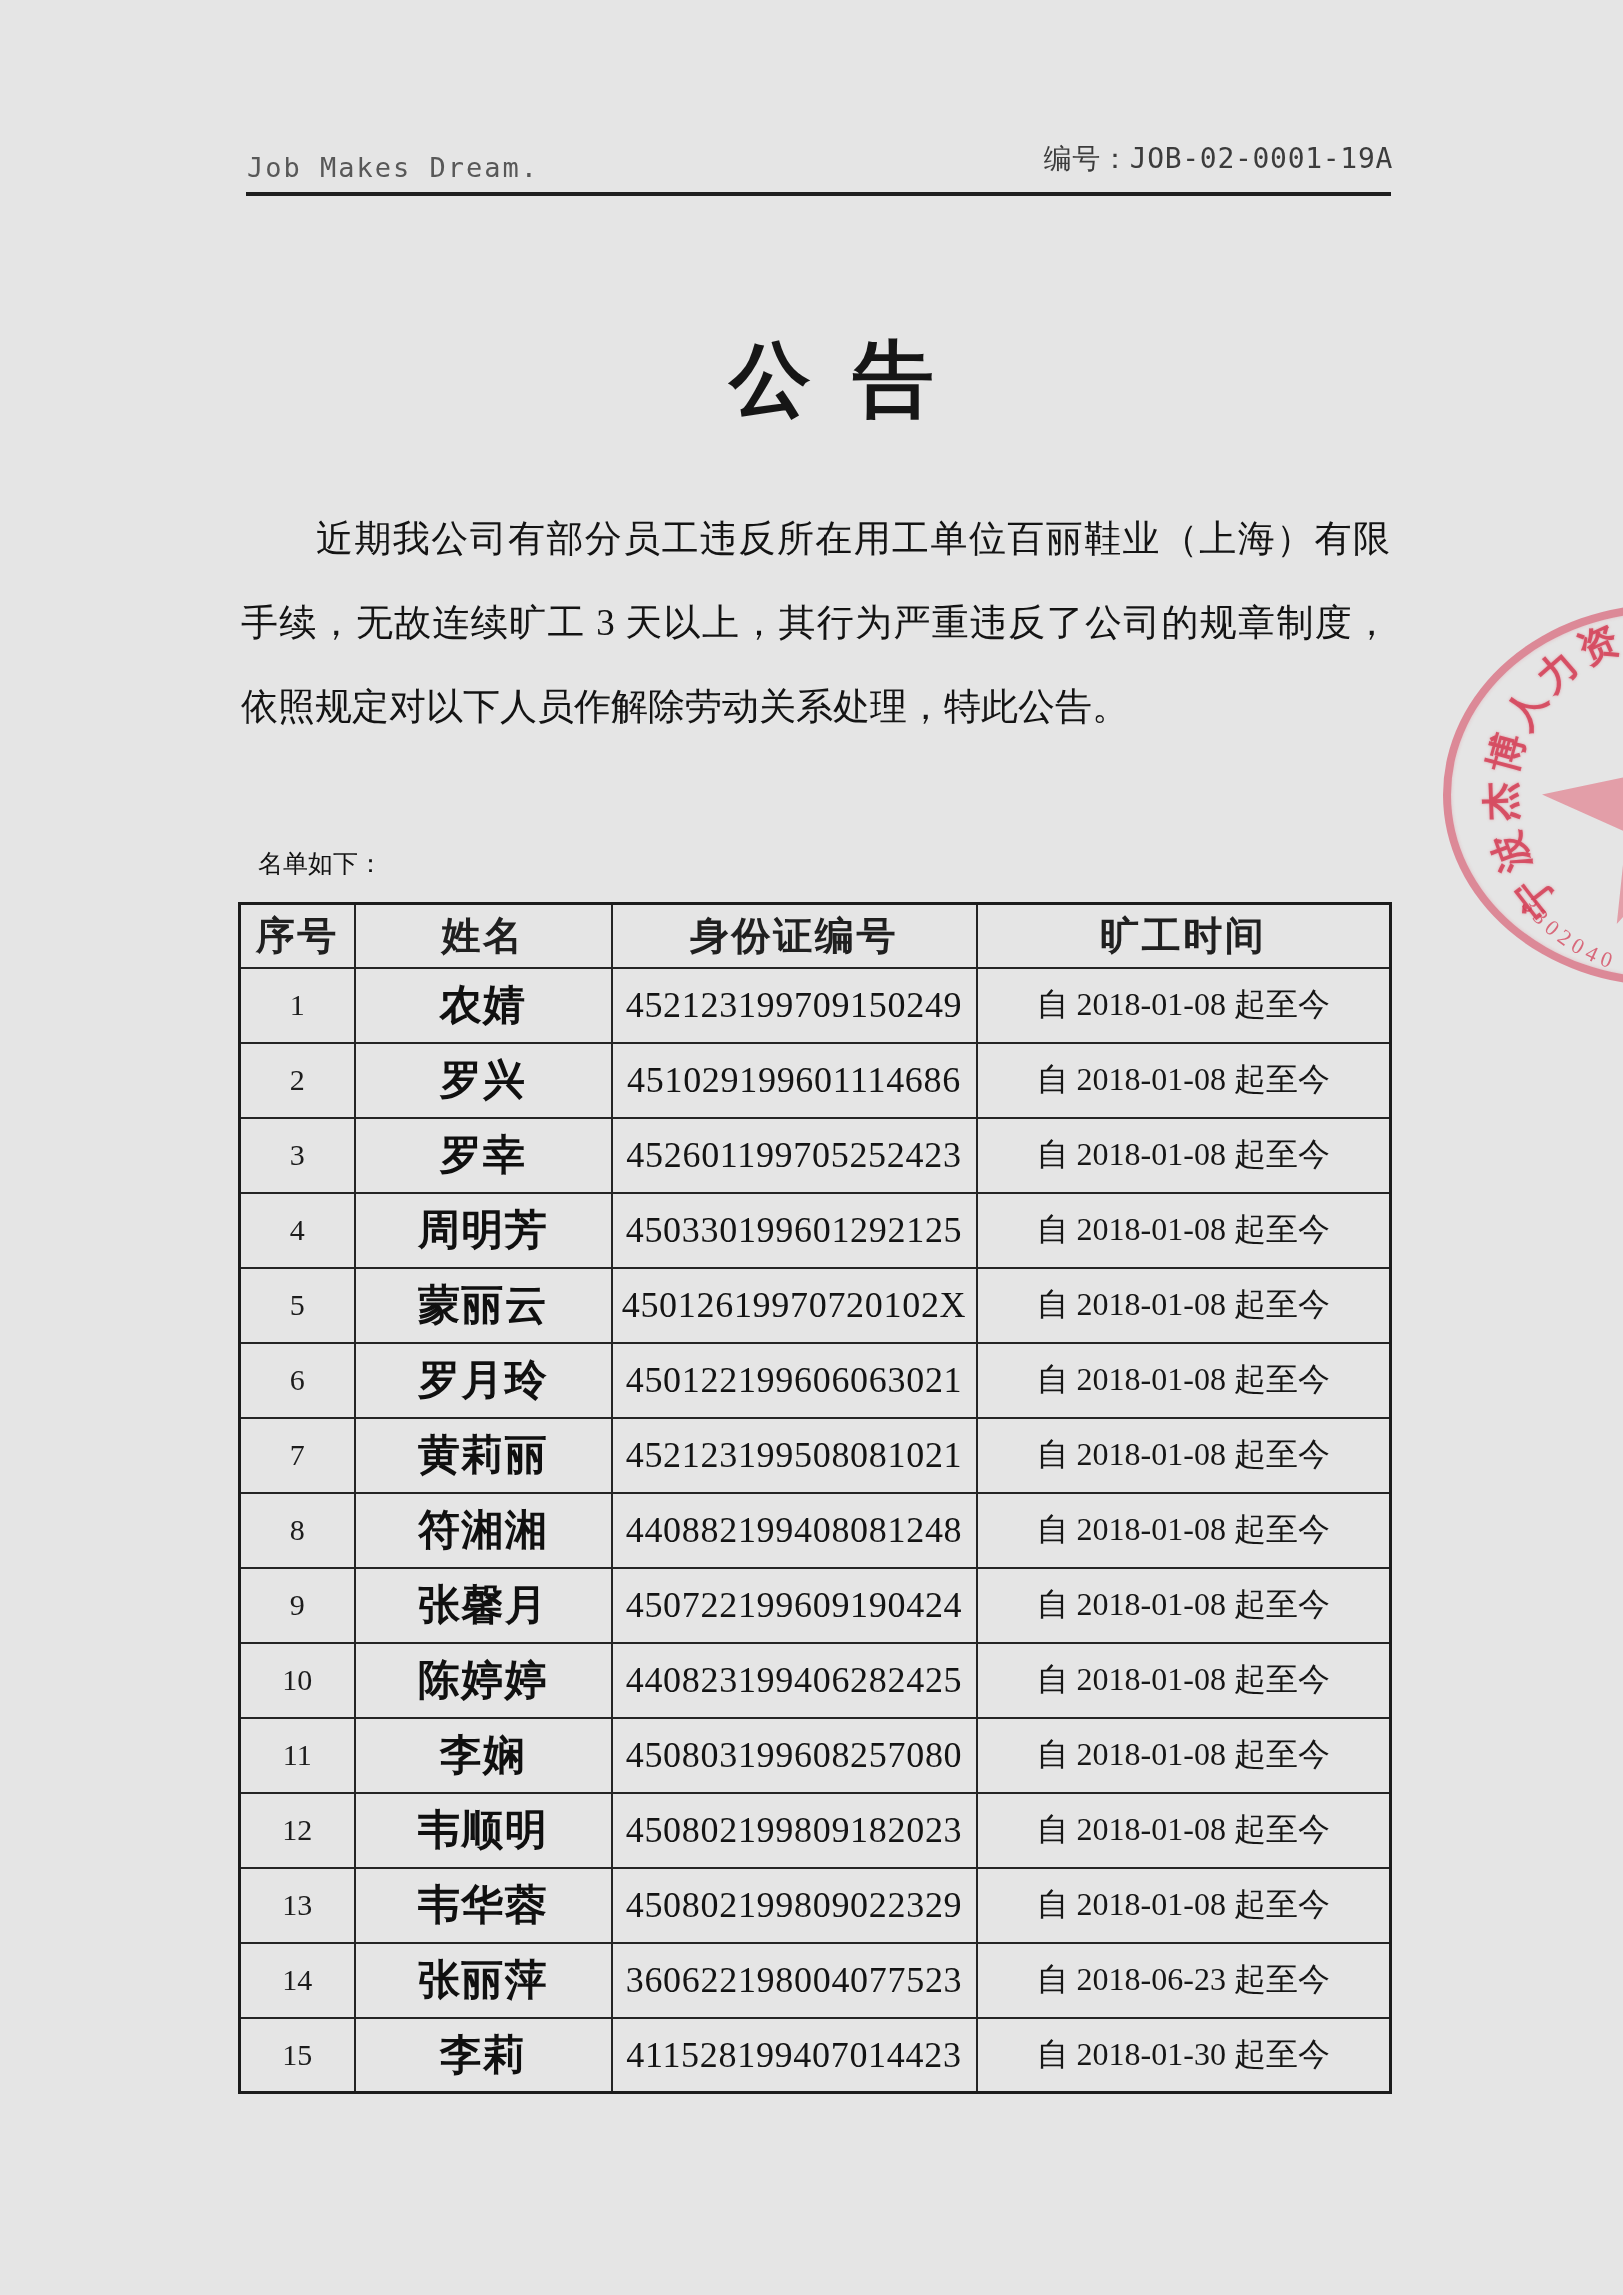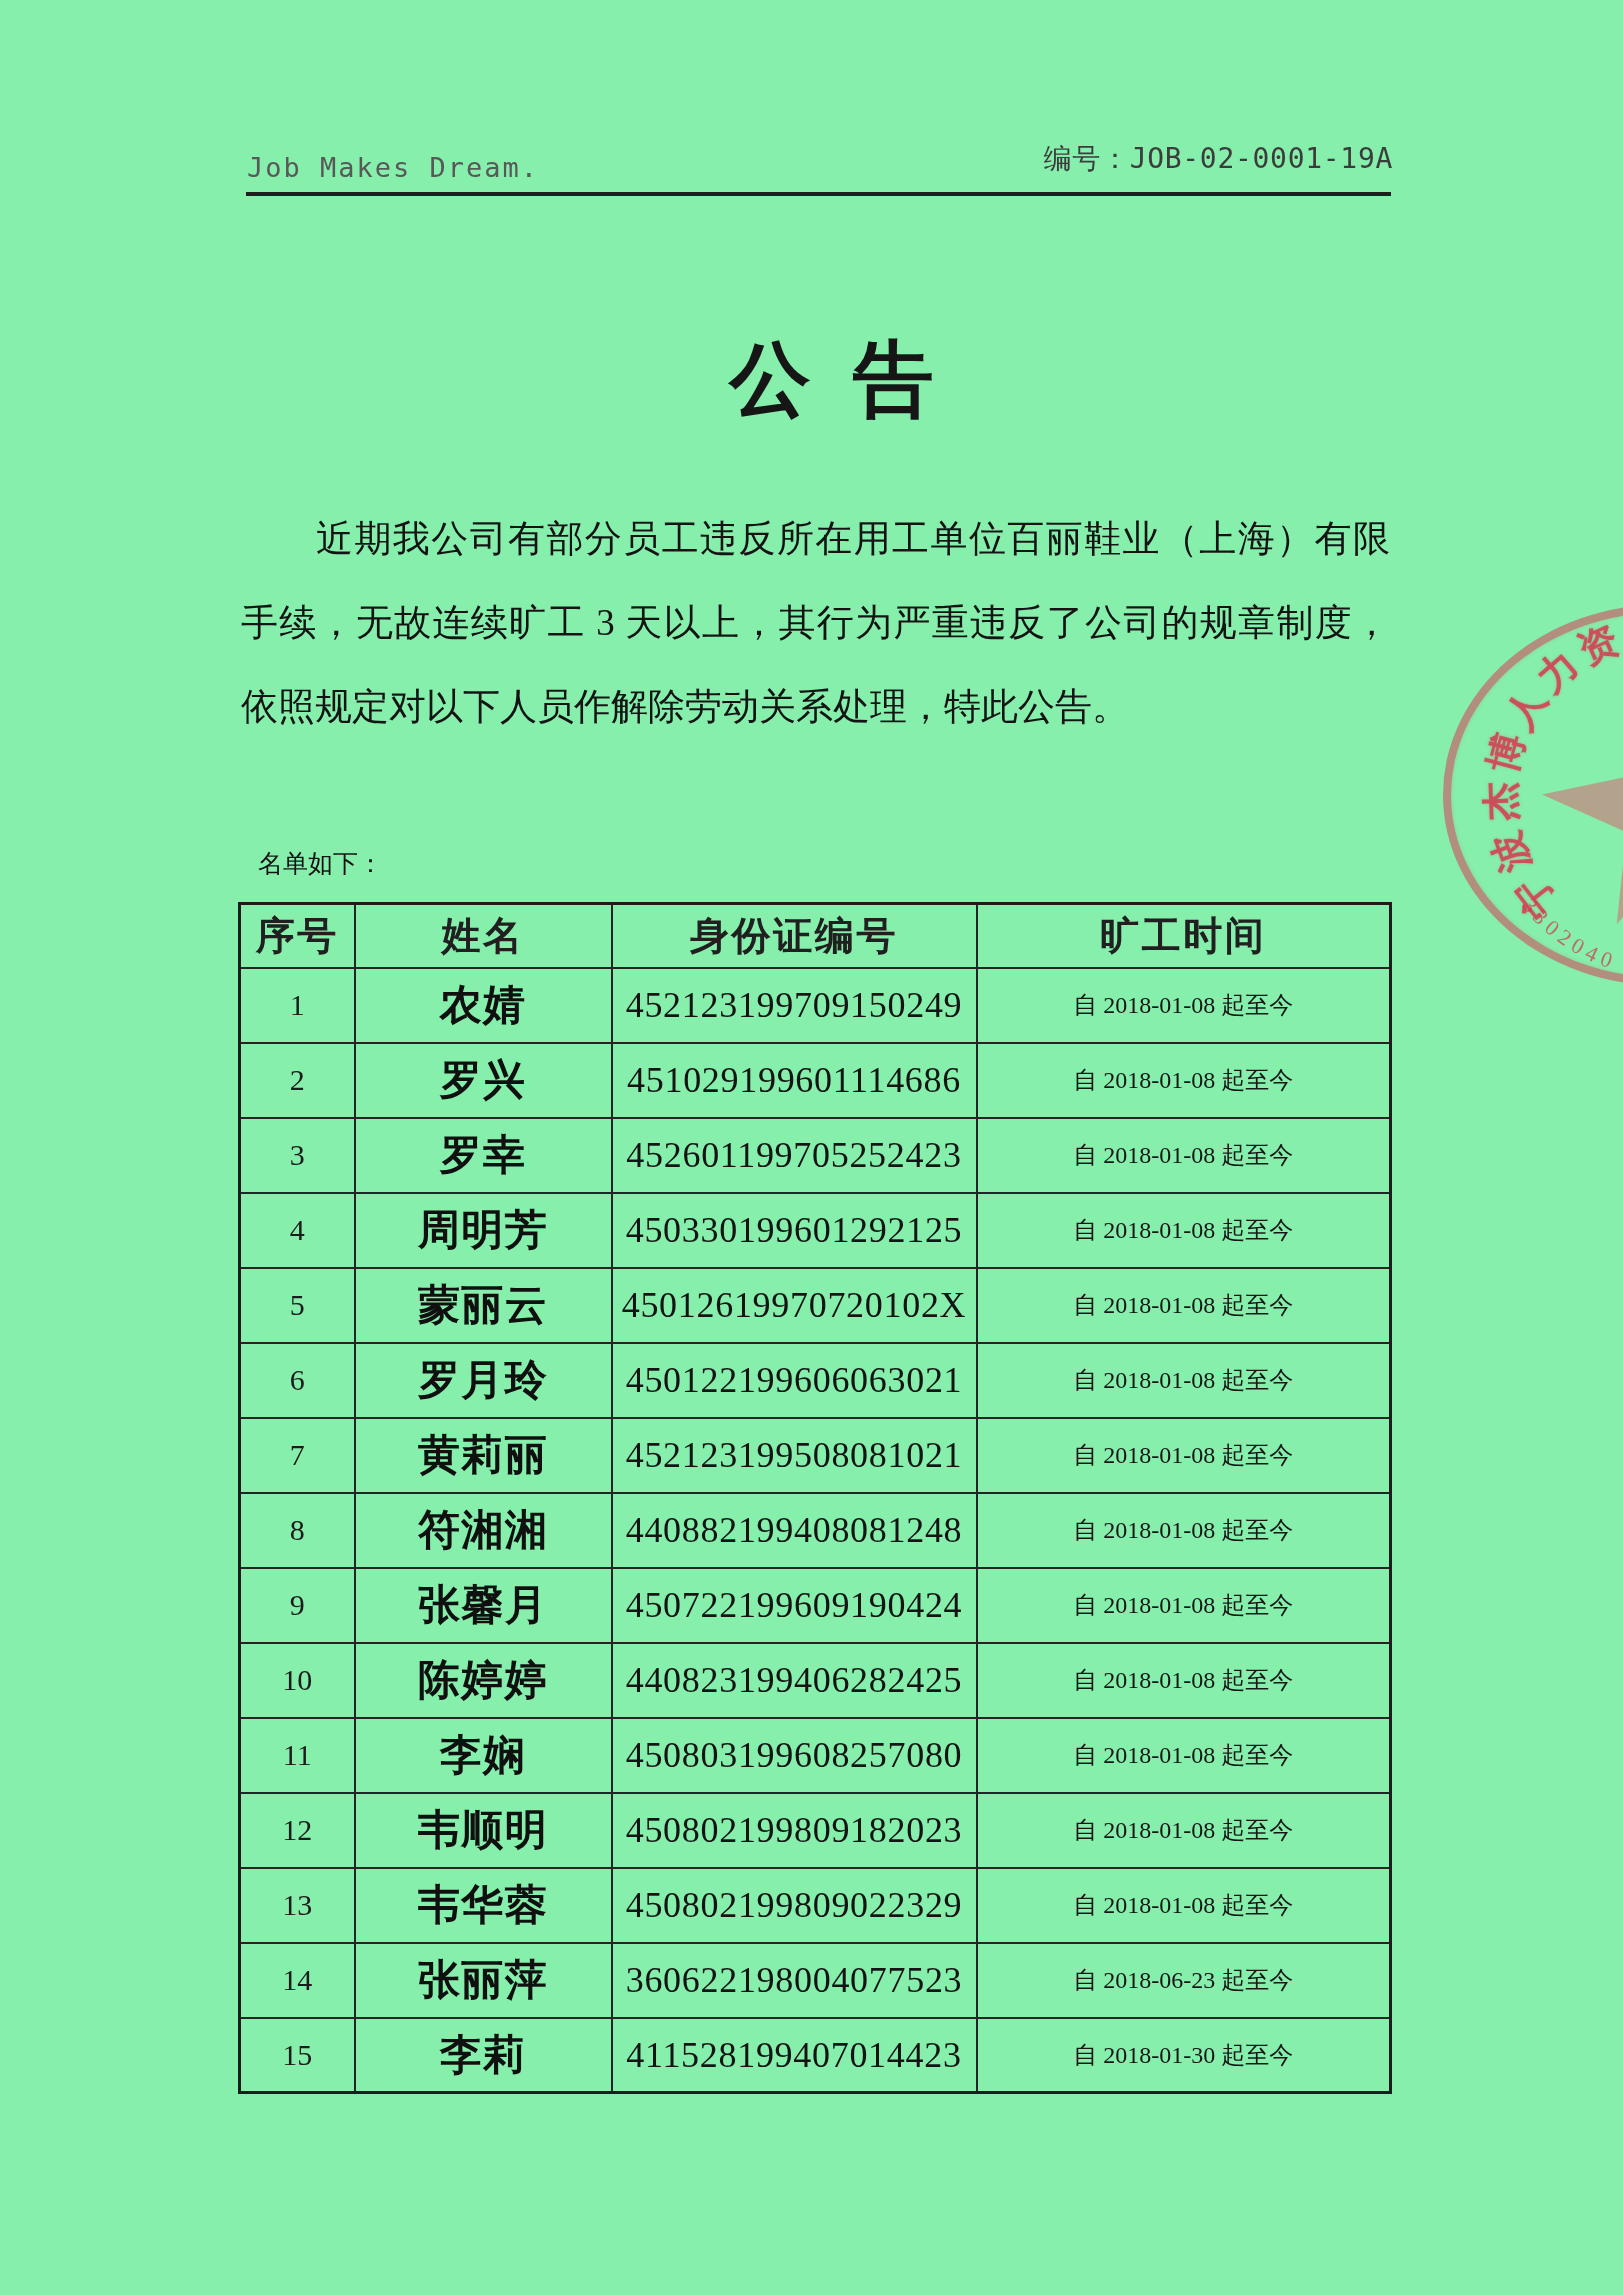--- a/index.html
+++ b/index.html
@@ -1,21 +1,21 @@
 <!DOCTYPE html>
 <html style="font-size:10.5px"><head>
 <meta charset="utf-8">
 <style>
   * { margin: 0; padding: 0; box-sizing: border-box; }
   html, body { background: #9a9a9a; }
   .page {
     position: relative;
     width: 1623px;
     height: 2295px;
-    background: #86efac;
+    background: #e5e5e5;
     overflow: hidden;
     font-family: "Liberation Serif", serif;
     color: #1a1a1a;
   }
   
   .hdr-left {
     position: absolute;
     left: 247px; top: 152px;
     font-family: "DejaVu Sans Mono", monospace;
     font-size: 27px;
@@ -92,21 +92,21 @@
     height: 64px;
     font-weight: 700;
     font-size: 39px;
     letter-spacing: 2.6px;
     color: #202020;
   }
   table.roster td { height: 75px; }
   td.no     { font-size: 30px; color: #1c1c1c; }
   td.name   { font-size: 42px; font-weight: 700; letter-spacing: 1.3px; color: #101010; }
   td.id     { font-size: 36px; letter-spacing: 0.7px; color: #141414; }
-  td.period { font-size: 24px; color: #161616; }
+  td.period { font-size: 32px; color: #161616; }
   
   .stamp {
     position: absolute;
     left: 1443px; top: 573px;
     width: 445px; height: 445px;
     pointer-events: none;
   }
   .stamp-ring {
     position: absolute;
     left: 0; top: 31px;

